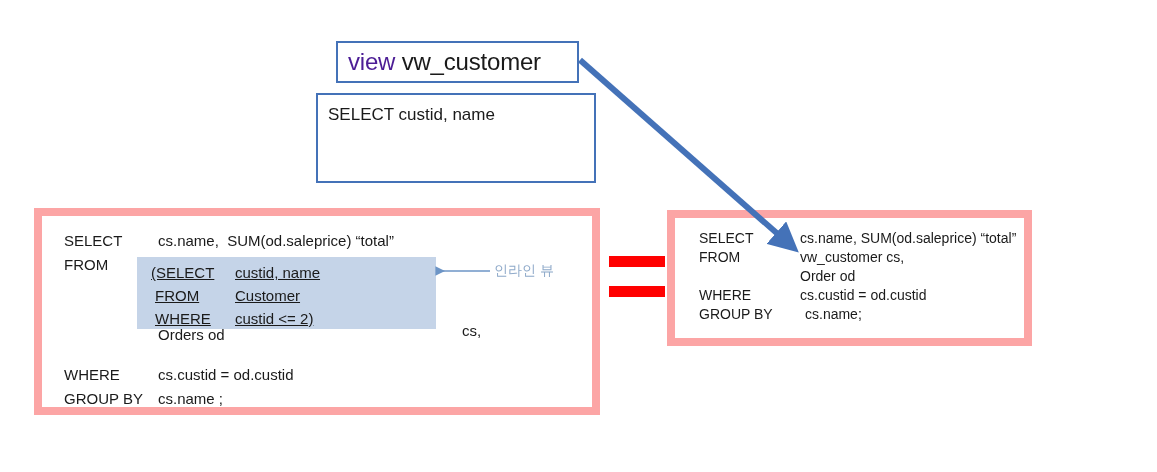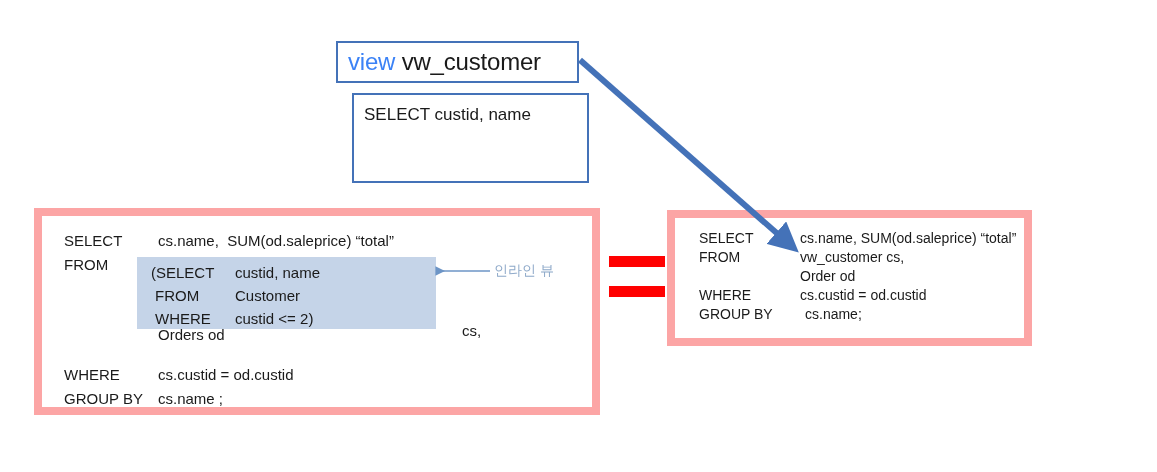--- a/index.html
+++ b/index.html
@@ -35,26 +35,26 @@
     align-items: center;
     padding-left: 10px;
   }
   #view-title-text {
     font-size: 24px;
     color: #1a1a1a;
     white-space: nowrap;
     letter-spacing: -0.2px;
   }
   #view-title-text .kw {
-    color: #3b82f6;
+    color: #4c1d95;
   }
   #view-def-box {
-    left: 352px;
+    left: 316px;
     top: 93px;
-    width: 237px;
+    width: 280px;
     height: 90px;
     padding: 7px 0 0 10px;
   }
   .def-line {
     font-size: 17px;
     color: #1a1a1a;
     line-height: 25px;
     white-space: pre;
   }
 
@@ -107,20 +107,21 @@
     height: 72px;
     background: #c5d4e8;
     box-sizing: border-box;
   }
   .iv-line {
     position: absolute;
     font-size: 15px;
     color: #1a1a1a;
     white-space: pre;
     line-height: 18px;
+    text-decoration: underline;
   }
   #iv-select-kw  { left: 14px; top: 7px; }
   #iv-select-val { left: 98px; top: 7px; }
   #iv-from-kw    { left: 18px; top: 30px; }
   #iv-from-val   { left: 98px; top: 30px; }
   #iv-where-kw   { left: 18px; top: 53px; }
   #iv-where-val  { left: 98px; top: 53px; }
 
   #lq-alias-cs   { left: 420px; top: 106px; }
   #lq-orders-od  { left: 116px; top: 110px; }

